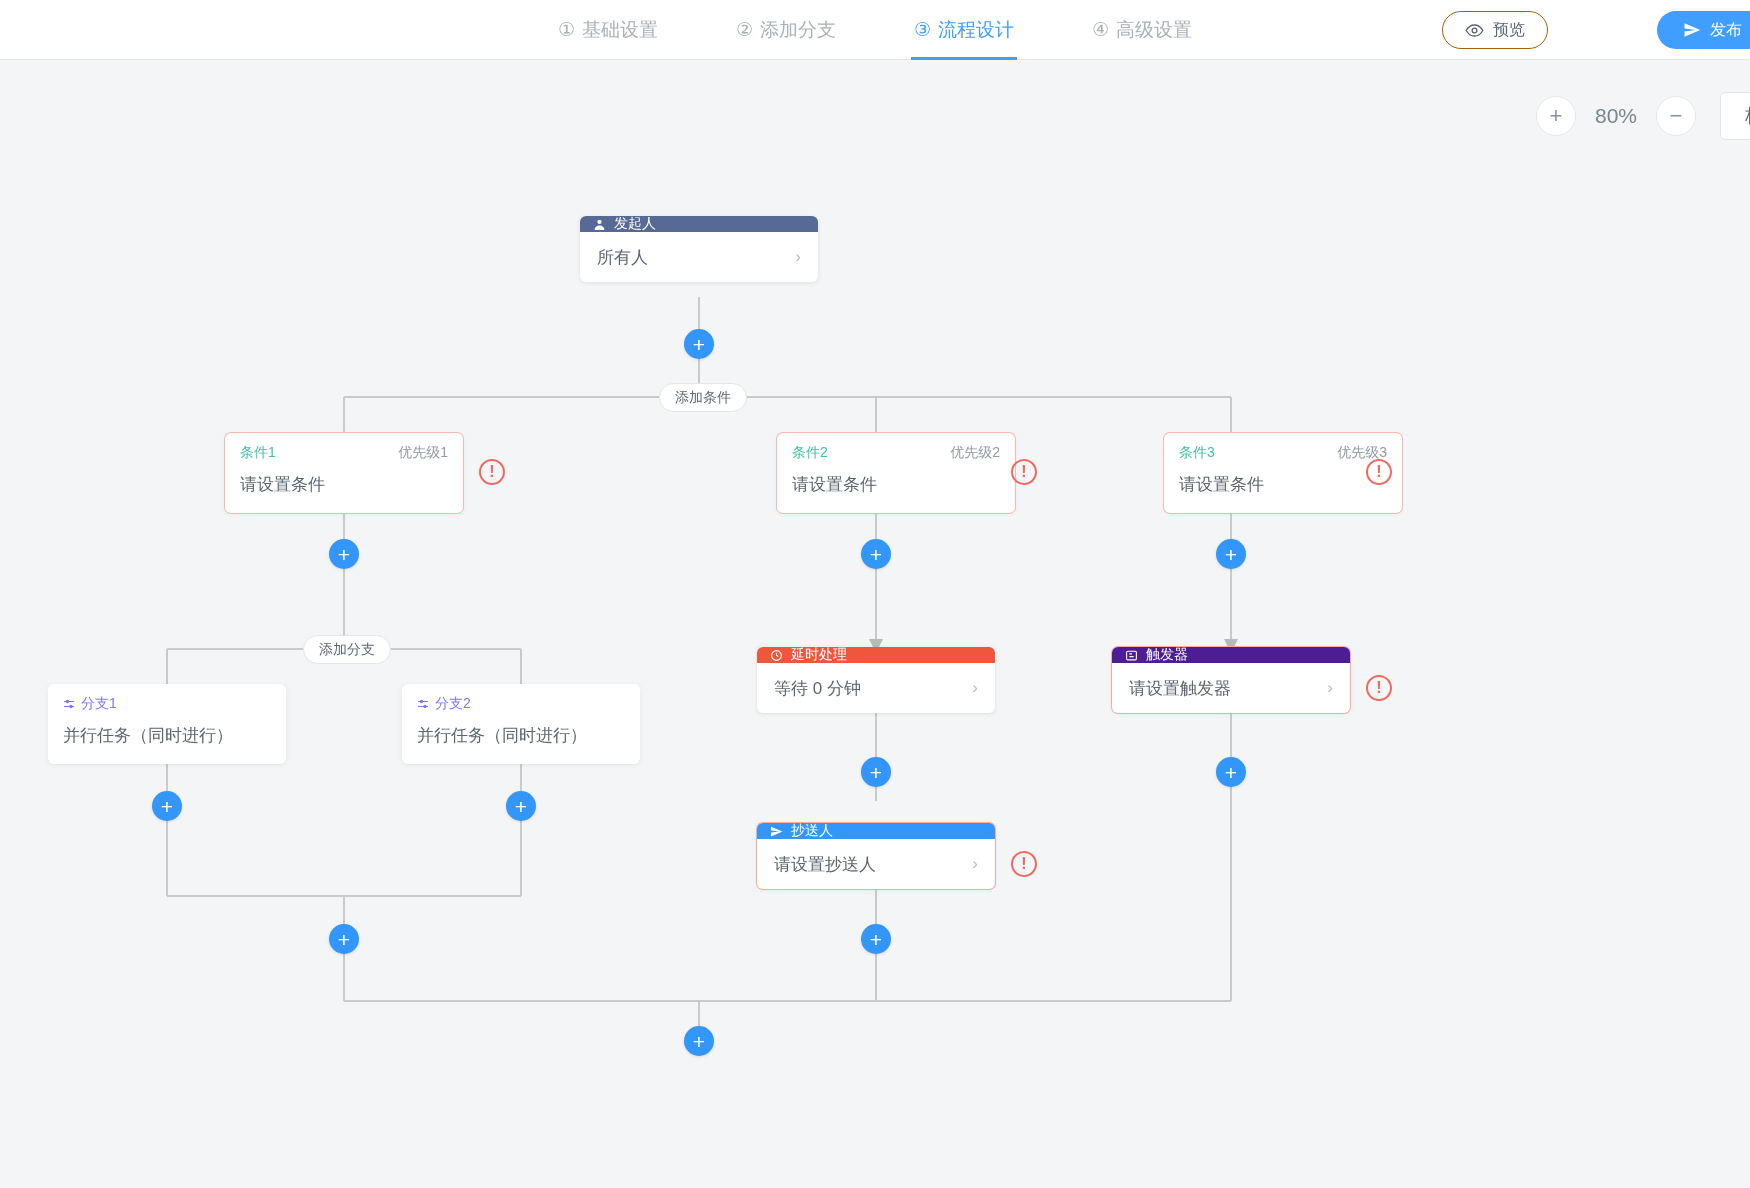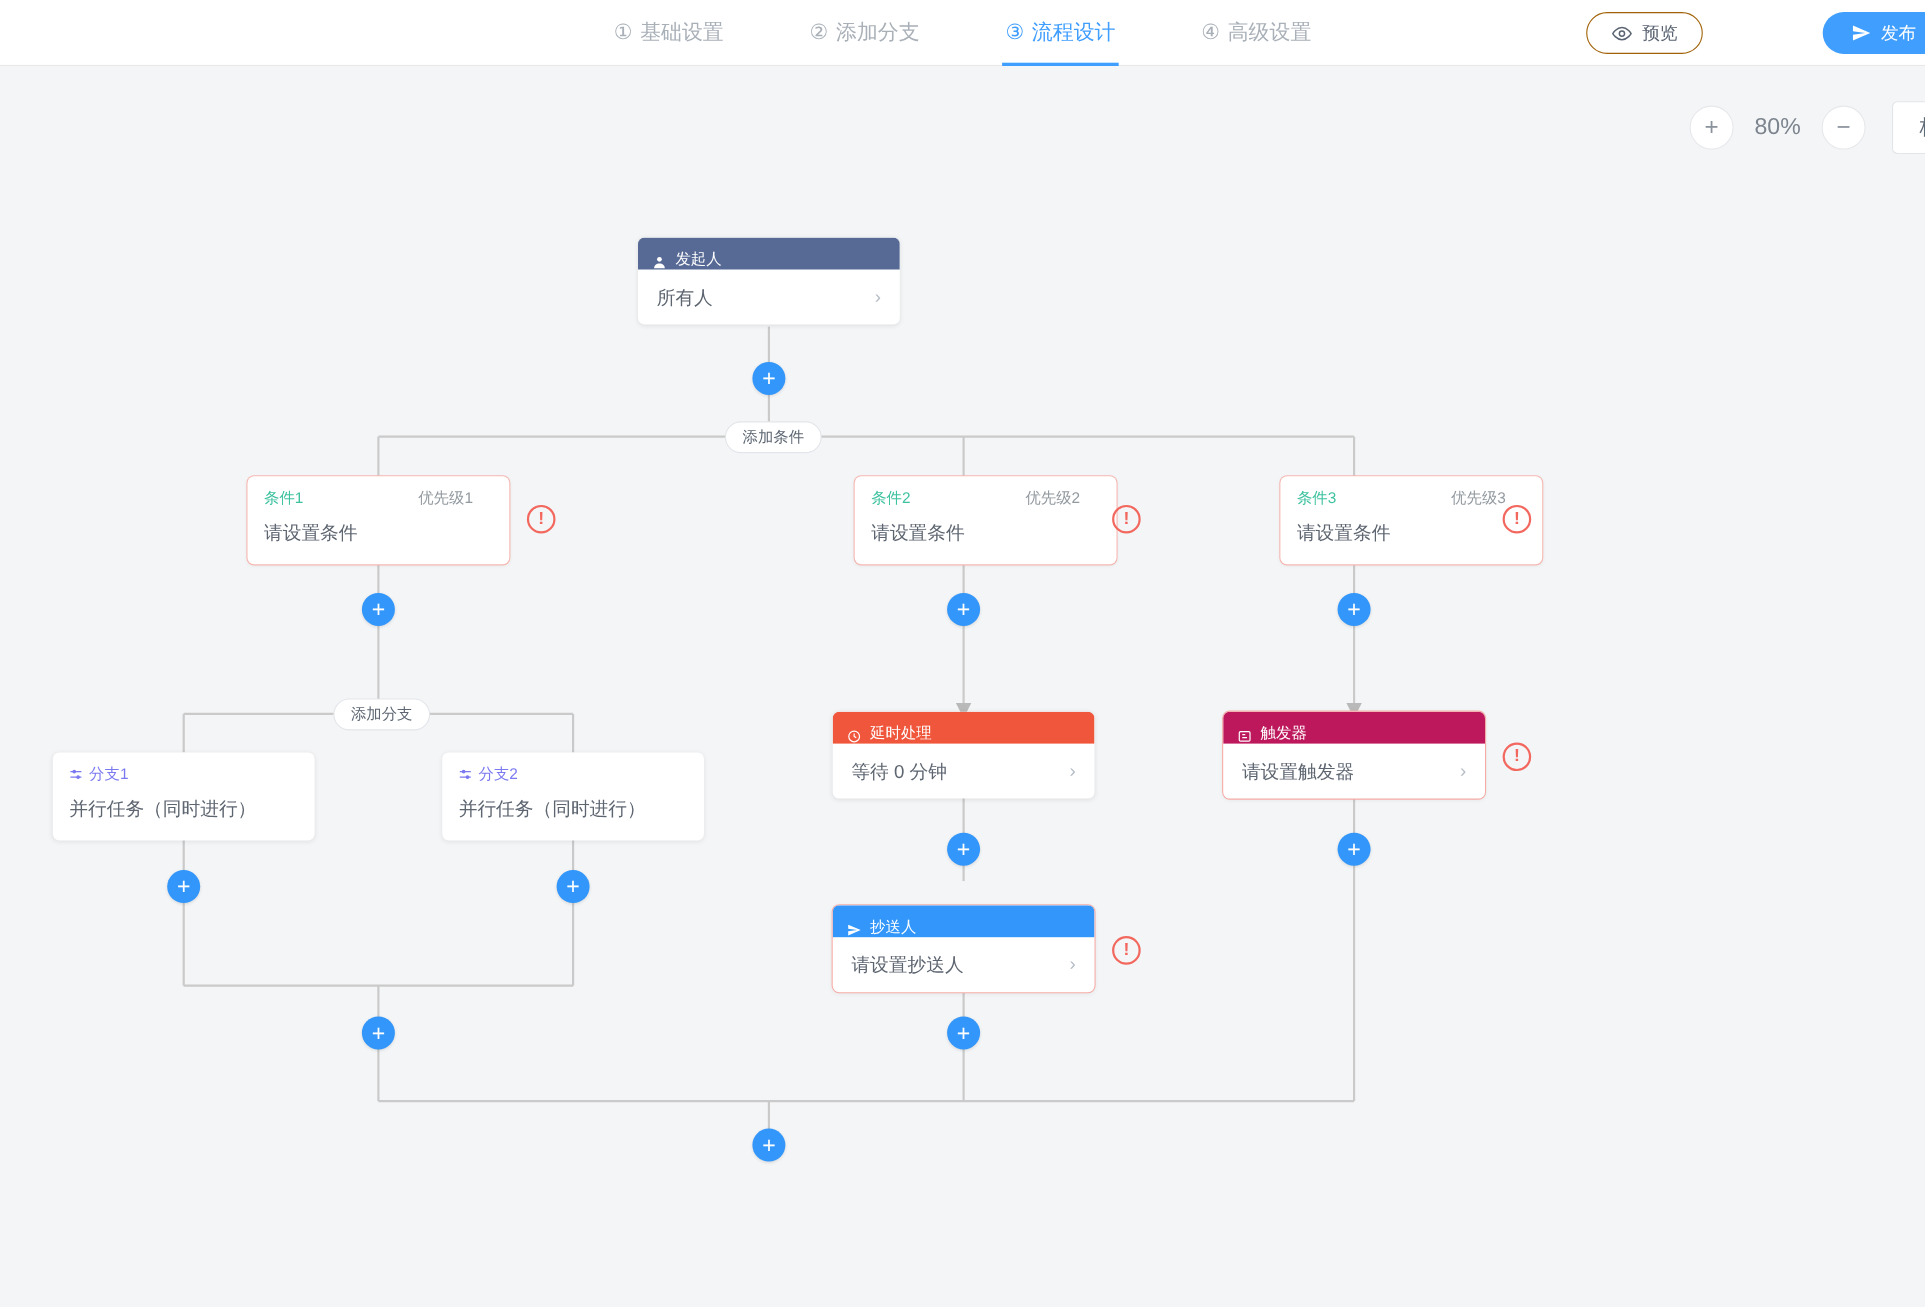--- a/index.html
+++ b/index.html
@@ -86,46 +86,46 @@
   
   .node {
     position: absolute;
     width: 238px;
     background: #fff;
     border-radius: 6px;
     box-shadow: 0 1px 5px rgba(0,0,0,0.09);
     overflow: hidden;
   }
   .node-hd {
-    height: 29px; display: flex; align-items: flex-end;
+    height: 16px; display: flex; align-items: center;
     padding: 0 13px; gap: 8px;
     color: #fff; font-size: 14px;
   }
   .node-bd {
     height: 50px; display: flex; align-items: center;
     padding: 0 17px;
     font-size: 17px; color: #5d6570;
   }
   .node-bd .chev {
     margin-left: auto; color: #b7bdc6; font-size: 17px;
   }
   .hd-initiator { background: #576a95; }
   .hd-delay     { background: #f0563c; }
-  .hd-trigger   { background: #be185d; }
+  .hd-trigger   { background: #4c1d95; }
   .hd-cc        { background: #3296fa; }
 
   
   .node.err { box-shadow: 0 0 0 1px #f5aca6, 0 1px 5px rgba(0,0,0,0.07); }
 
   
   .cond {
     position: absolute; width: 238px; height: 80px;
     background: #fff; border-radius: 6px;
     box-shadow: 0 0 0 1px #f6b8b2, 0 1px 4px rgba(0,0,0,0.06);
-    padding: 11px 33px 0 15px;
+    padding: 11px 15px 0 15px;
   }
   .cond-top { display: flex; justify-content: space-between; align-items: center; }
   .cond-name { font-size: 14px; color: #3ec2a0; }
   .cond-prio { font-size: 14px; color: #92999f; }
   .cond-body { margin-top: 11px; font-size: 17px; color: #5d6570; }
 
   
   .branch {
     position: absolute; width: 238px; height: 80px;
     background: #fff; border-radius: 6px;

